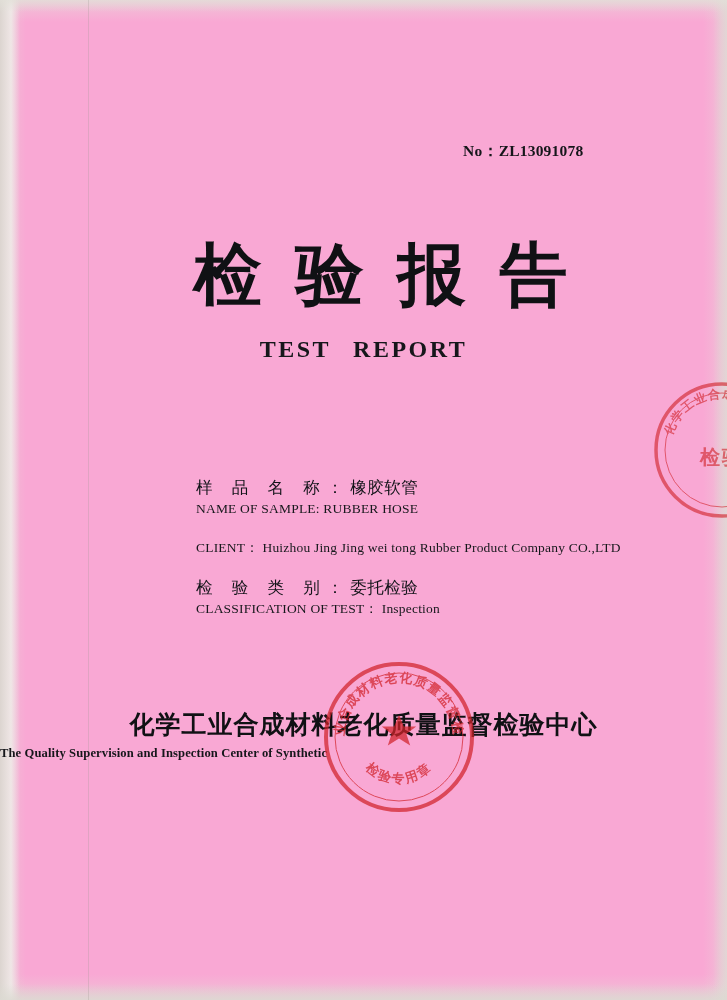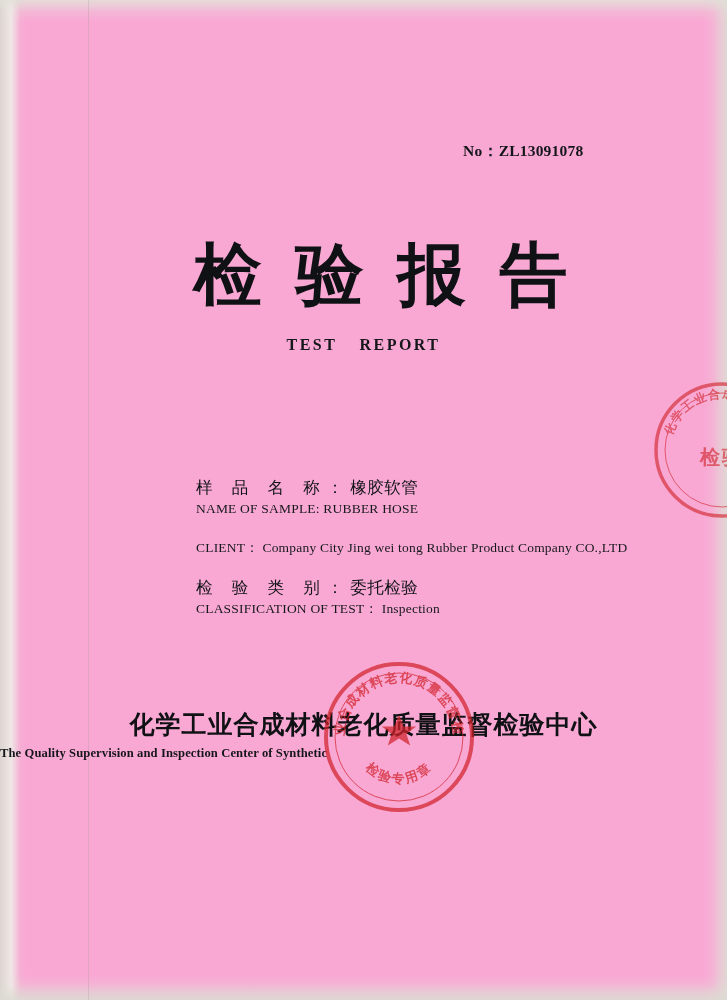--- a/index.html
+++ b/index.html
@@ -92,21 +92,21 @@
     text-indent: 34px;
     color: #101114;
     line-height: 1;
   }
   .title-en {
     position: absolute;
     left: 0;
     top: 336px;
     width: 727px;
     text-align: center;
-    font-size: 16px;
+    font-size: 24px;
     font-weight: 700;
     letter-spacing: 2.5px;
     color: #16171b;
   }
   .title-en .gap { display: inline-block; width: 22px; }
 
   
   .fields {
     position: absolute;
     left: 196px;
@@ -209,21 +209,21 @@
       </div>
       <div class="f-en">
         <span>NAME OF SAMPLE:</span>
         <span>RUBBER    HOSE</span>
       </div>
     </div>
 
     <div class="field-row">
       <div class="f-en">
         <span>CLIENT：</span>
-        <span>Company City Jing wei tong Rubber Product Company CO.,LTD</span>
+        <span>Huizhou Jing Jing wei tong Rubber Product Company CO.,LTD</span>
       </div>
     </div>
 
     <div class="field-row">
       <div class="f-cn">
         <span class="f-label">检 验 类 别：</span><span class="f-value">委托检验</span>
       </div>
       <div class="f-en">
         <span>CLASSIFICATION OF TEST：</span>
         <span>Inspection</span>

